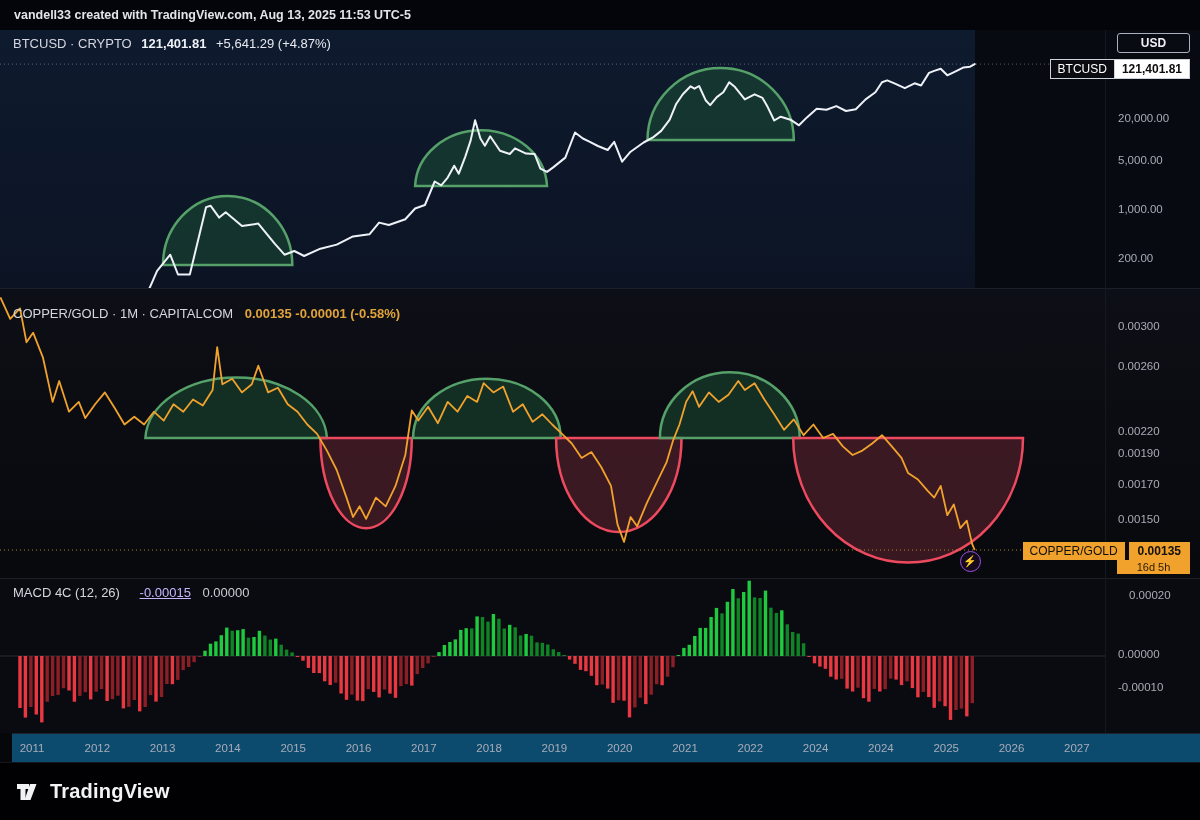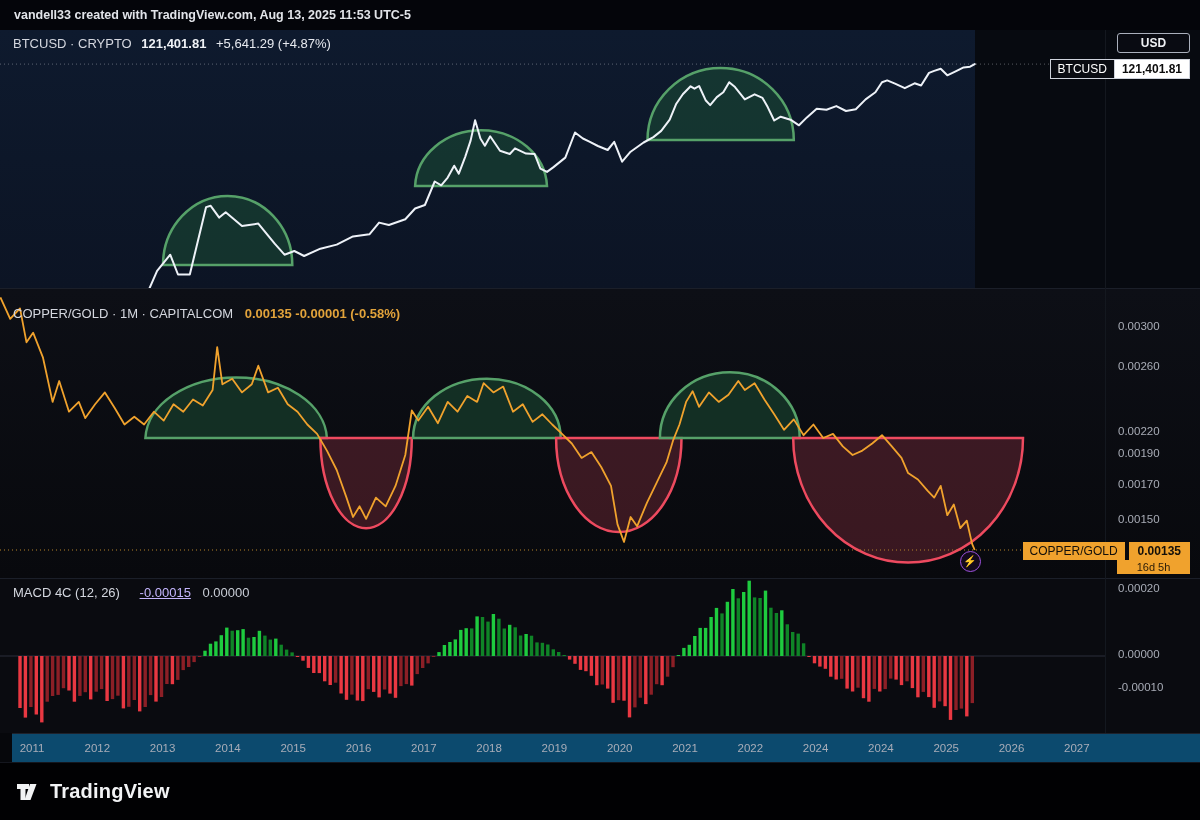--- a/index.html
+++ b/index.html
@@ -281,30 +281,36 @@
       </svg>
     <div class="legend" style="top:6px;">
       <span class="sym">MACD 4C (12, 26)</span>
       <span class="val-red">-0.00015</span>
       <span class="val-grey">0.00000</span>
     </div>
   </div>
 
   <div class="vline-scale"></div>
 
+  <div id="ticks-btc" class="scale-col" style="top:30px;height:258px;">
+      <div class="tick" style="top: 81.9279px;">20,000.00</div>
+      <div class="tick" style="top: 124.072px;">5,000.00</div>
+      <div class="tick" style="top: 173px;">1,000.00</div>
+      <div class="tick" style="top: 221.928px;">200.00</div>
+    </div>
   <div id="ticks-copper" class="scale-col" style="top:288px;height:290px;">
       <div class="tick" style="top: 32.0447px;">0.00300</div>
       <div class="tick" style="top: 71.8194px;">0.00260</div>
       <div class="tick" style="top: 118.252px; margin-top: 19px;">0.00220</div>
       <div class="tick" style="top: 159px;">0.00190</div>
       <div class="tick" style="top: 189.915px;">0.00170</div>
       <div class="tick" style="top: 224.704px;">0.00150</div>
     </div>
   <div id="ticks-macd" class="scale-col" style="top:578px;height:155px;">
-      <div class="tick" style="top: 4px;">0.00020</div>
+      <div class="tick" style="top: 11px; margin-left: 11px;">0.00020</div>
       <div class="tick" style="top: 70px;">0.00000</div>
       <div class="tick" style="top: 102.5px;">-0.00010</div>
     </div>
 
   <div class="usd-btn">USD</div>
 
   <div class="price-label pl-btc">
     <span class="pl-sym">BTCUSD</span>
     <span class="pl-val">121,401.81</span>
   </div>

